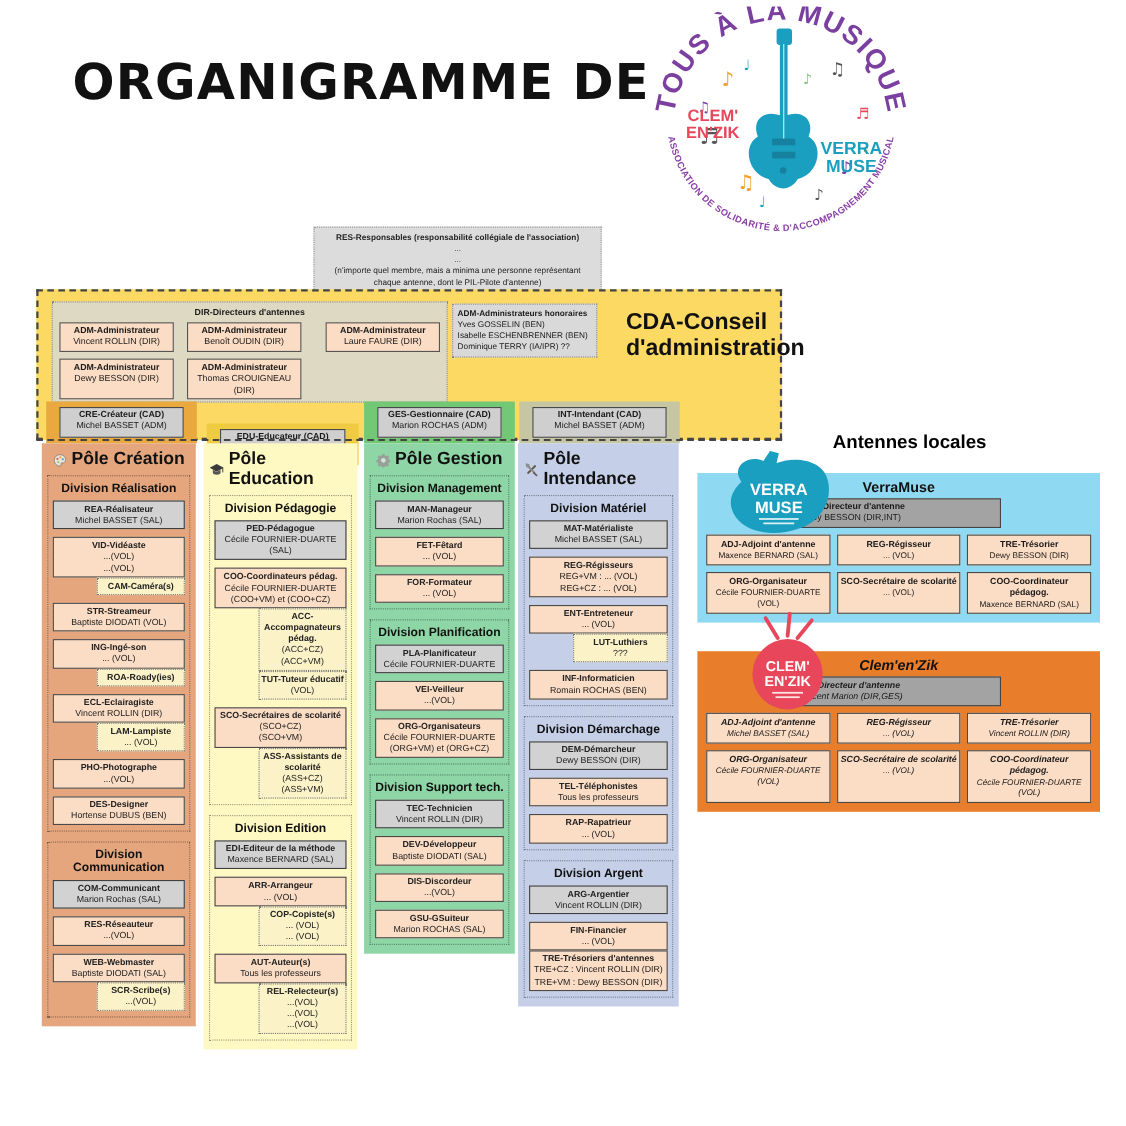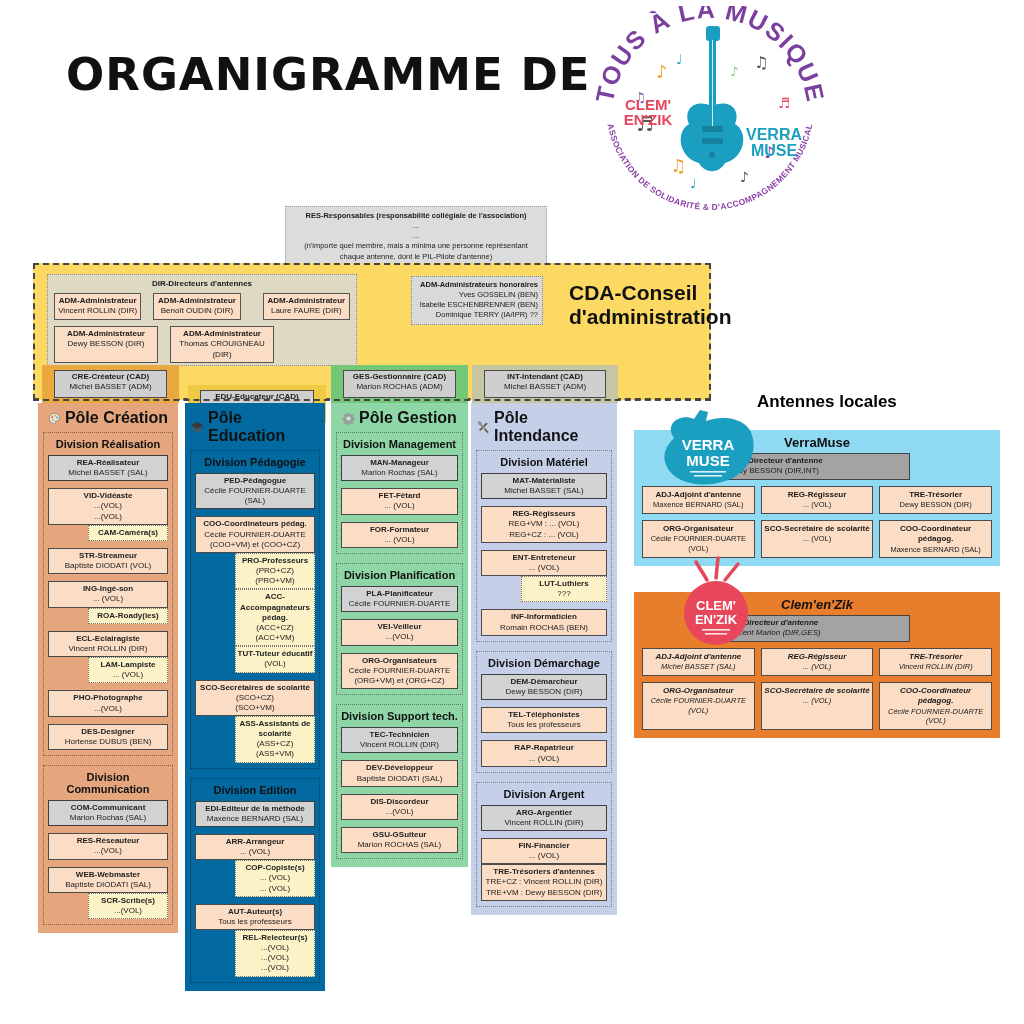--- a/index.html
+++ b/index.html
@@ -7,30 +7,30 @@
        font-family:"Liberation Sans",sans-serif;color:#1a1a1a;}
   .abs{position:absolute;}
   #main-title{left:66px;top:48px;font-size:45px;font-weight:bold;letter-spacing:1px;color:#111;
               font-family:"DejaVu Sans",sans-serif;}
   
   .res-box{left:285px;top:206px;width:262px;background:#DCDCDC;border:1px dotted #999;
            text-align:center;font-size:7.5px;line-height:1.35;padding:4px 6px;box-sizing:border-box;color:#222;}
   .res-title{font-weight:bold;}
   
   .cda-box{left:33px;top:263px;width:678px;height:137px;background:#FBD963;border:2px dashed #444;box-sizing:border-box;}
-  .dir-group{position:absolute;left:12px;top:9px;width:310px;height:92px;background:#DDD9C3;
+  .dir-group{position:absolute;left:12px;top:9px;width:360px;height:92px;background:#DDD9C3;
              border:1px dotted #8a8a8a;box-sizing:border-box;padding:4px 6px;}
   .dir-title{text-align:center;font-size:8px;font-weight:bold;margin-bottom:5px;}
   .adm-row{display:flex;margin-bottom:6px;}
   .adm-box{background:#FBDCC4;border:1px solid #555;text-align:center;font-size:8px;line-height:1.3;
            padding:2px 2px;width:104px;box-sizing:border-box;margin-right:12px;}
   .adm-box:nth-child(3){margin-left:10px;margin-right:0;}
   .b{font-weight:bold;}
   .hon-box{position:absolute;left:376px;top:11px;width:132px;background:#D9D9D9;border:1px dotted #888;
-           font-size:7.5px;line-height:1.35;text-align:right;padding:3px 4px;box-sizing:border-box;}
+           font-size:7.5px;line-height:1.35;text-align:left;padding:3px 4px;box-sizing:border-box;}
   .cda-title{position:absolute;left:534px;top:16px;font-size:21px;font-weight:bold;line-height:1.15;color:#111;}
   .dashed-line{left:33px;top:399px;width:678px;height:0;border-top:2px dashed #444;}
   
   .cad-band{position:absolute;top:365px;height:38px;box-sizing:border-box;padding:5px 12px;}
   .cad-box{background:#CFCFCF;border:1.5px solid #4a4a4a;height:100%;box-sizing:border-box;
            text-align:center;font-size:8px;line-height:1.3;padding-top:1px;}
   .pole-column{position:absolute;top:403px;box-sizing:border-box;padding:2px 5px 8px;}
   .pole-header{display:flex;align-items:center;justify-content:center;gap:4px;font-size:16px;
                font-weight:bold;margin:4px 0 5px;color:#111;}
   .pole-header svg{display:block;}
@@ -245,46 +245,41 @@
         <div class="role-box filled gap">
           <div class="b">WEB-Webmaster</div>
           <div>Baptiste DIODATI (SAL)</div>
         </div>
         <div class="role-box open">
           <div class="b">SCR-Scribe(s)</div>
           <div>...(VOL)</div>
         </div>
       </div>
     </div>
-    <div class="pole-column abs" style="left: 185px; width: 140px; top: 403px; background: #0369a1;">
+    <div class="pole-column abs" style="left: 185px; width: 140px; top: 403px; background: #fef9c3;">
       <div class="pole-header">
         <span>
           <svg width="14" height="12" viewBox="0 0 20 17">
             <path d="M10 1 19 6l-9 5-9-5Z" fill="#3a3a3a"></path>
             <path d="M5 8.6v3.8c0 1.5 2.2 2.6 5 2.6s5-1.1 5-2.6V8.6l-5 2.8Z" fill="#555"></path>
             <rect x="17.3" y="6" width="1.2" height="6" fill="#3a3a3a"></rect>
           </svg>
         </span>
         <span>Pôle Education</span>
       </div>
       <div class="division">
         <div class="division-title">Division Pédagogie</div>
         <div class="role-box lead">
           <div class="b">PED-Pédagogue</div>
           <div>Cécile FOURNIER-DUARTE (SAL)</div>
         </div>
         <div class="role-box filled gap">
           <div class="b">COO-Coordinateurs pédag.</div>
           <div>Cécile FOURNIER-DUARTE</div>
           <div>(COO+VM) et (COO+CZ)</div>
-        </div>
-        <div class="role-box open">
-          <div class="b">PRO-Professeurs</div>
-          <div>(PRO+CZ)</div>
-          <div>(PRO+VM)</div>
         </div>
         <div class="role-box open">
           <div class="b">ACC-Accompagnateurs pédag.</div>
           <div>(ACC+CZ)</div>
           <div>(ACC+VM)</div>
         </div>
         <div class="role-box open">
           <div class="b">TUT-Tuteur éducatif</div>
           <div>(VOL)</div>
         </div>

